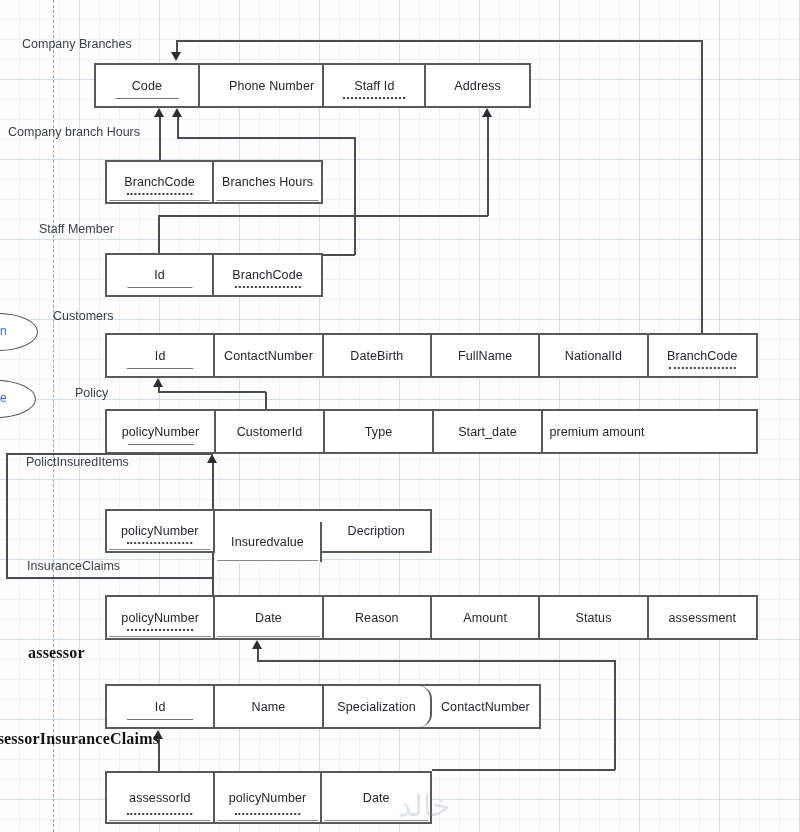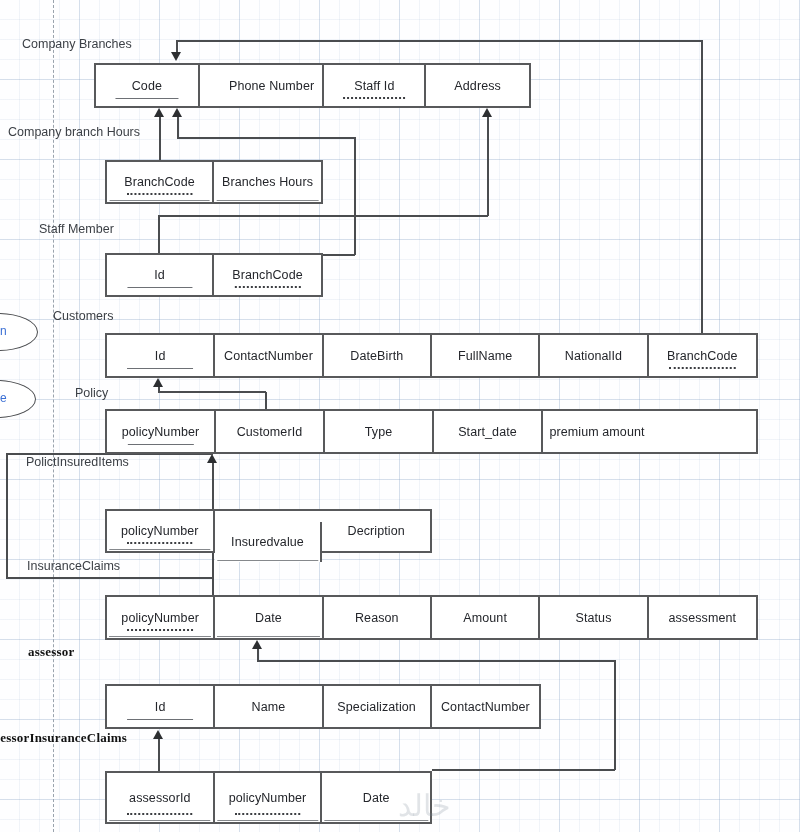--- a/index.html
+++ b/index.html
@@ -39,21 +39,21 @@
   .cell.pk .ul{border-top:1.6px solid #6d7075;}
   .cell.fk .ul{border-top:2px dotted #3c3e42;}
   .cell.pkfk .ul{border-top:2px dotted #3c3e42;}
   .cell.pkfk .ul2{position:absolute;left:50%;transform:translateX(-50%);
             bottom:1px;height:0;width:96%;border-top:1.6px solid #85888c;}
   .cell .ulwide{position:absolute;left:50%;transform:translateX(-50%);
             bottom:1px;height:0;width:96%;border-top:1.6px solid #85888c;}
   
   .lbl{position:absolute;font-size:12.5px;color:#3b3f45;white-space:nowrap;}
   .lbl.serif{font-family:"Liberation Serif", serif;font-weight:bold;
-             font-size:13px;color:#111;letter-spacing:.2px;}
+             font-size:16px;color:#111;letter-spacing:.2px;}
   
   .ln{position:absolute;background:#4a4c4f;}
   .hl{height:1.6px;}
   .vl{width:1.6px;}
   .arrow{position:absolute;width:0;height:0;}
   .arrow.up{border-left:5px solid transparent;border-right:5px solid transparent;
             border-bottom:9px solid #2c2e31;}
   .arrow.down{border-left:5px solid transparent;border-right:5px solid transparent;
               border-top:9px solid #2c2e31;}
   
@@ -250,21 +250,21 @@
   </div>
 
   <div class="ent" style="left:105px;top:684px;width:436px;height:45px;">
     <div class="cell pk" style="width:109px;">
       <span>Id</span>
       <span class="ul"></span>
     </div>
     <div class="cell" style="width:109px;">
       <span>Name</span>
     </div>
-    <div class="cell" style="width:109px;">
+    <div class="cell" style="width:109px;border-radius:13px;">
       <span>Specialization</span>
     </div>
     <div class="cell" style="width:108px;">
       <span>ContactNumber</span>
     </div>
   </div>
 
   <div class="ent" style="left:105px;top:771px;width:327px;height:53px;">
     <div class="cell pkfk" style="width:109px;">
       <span>assessorId</span>

